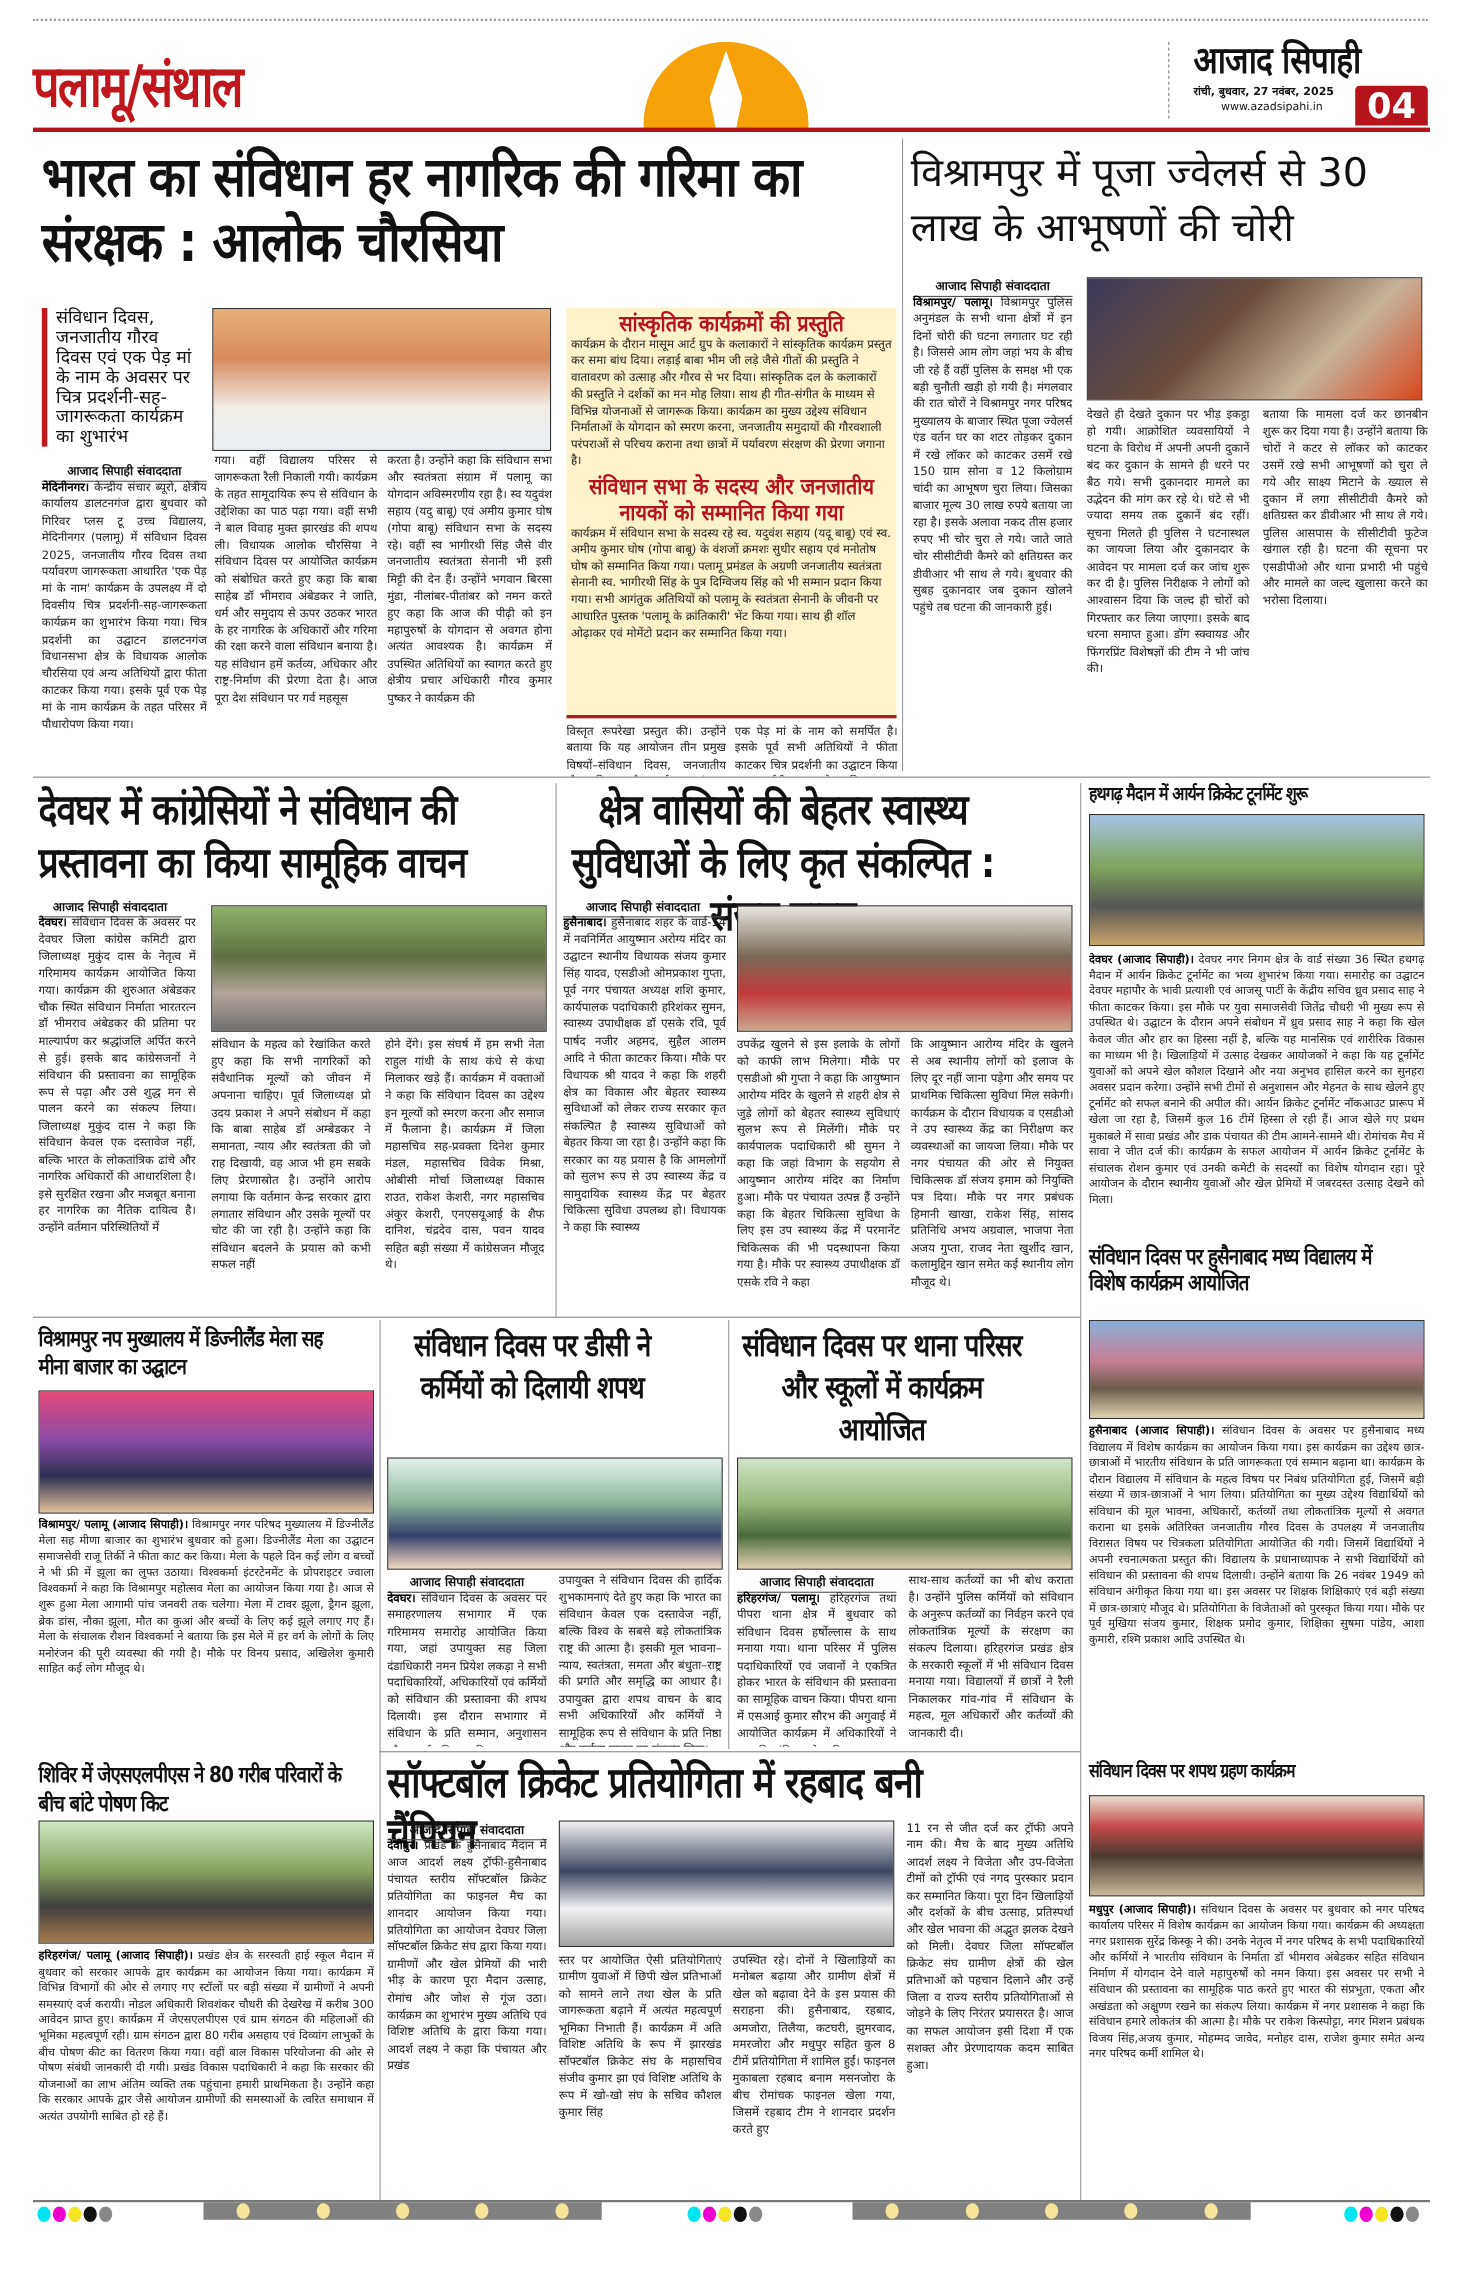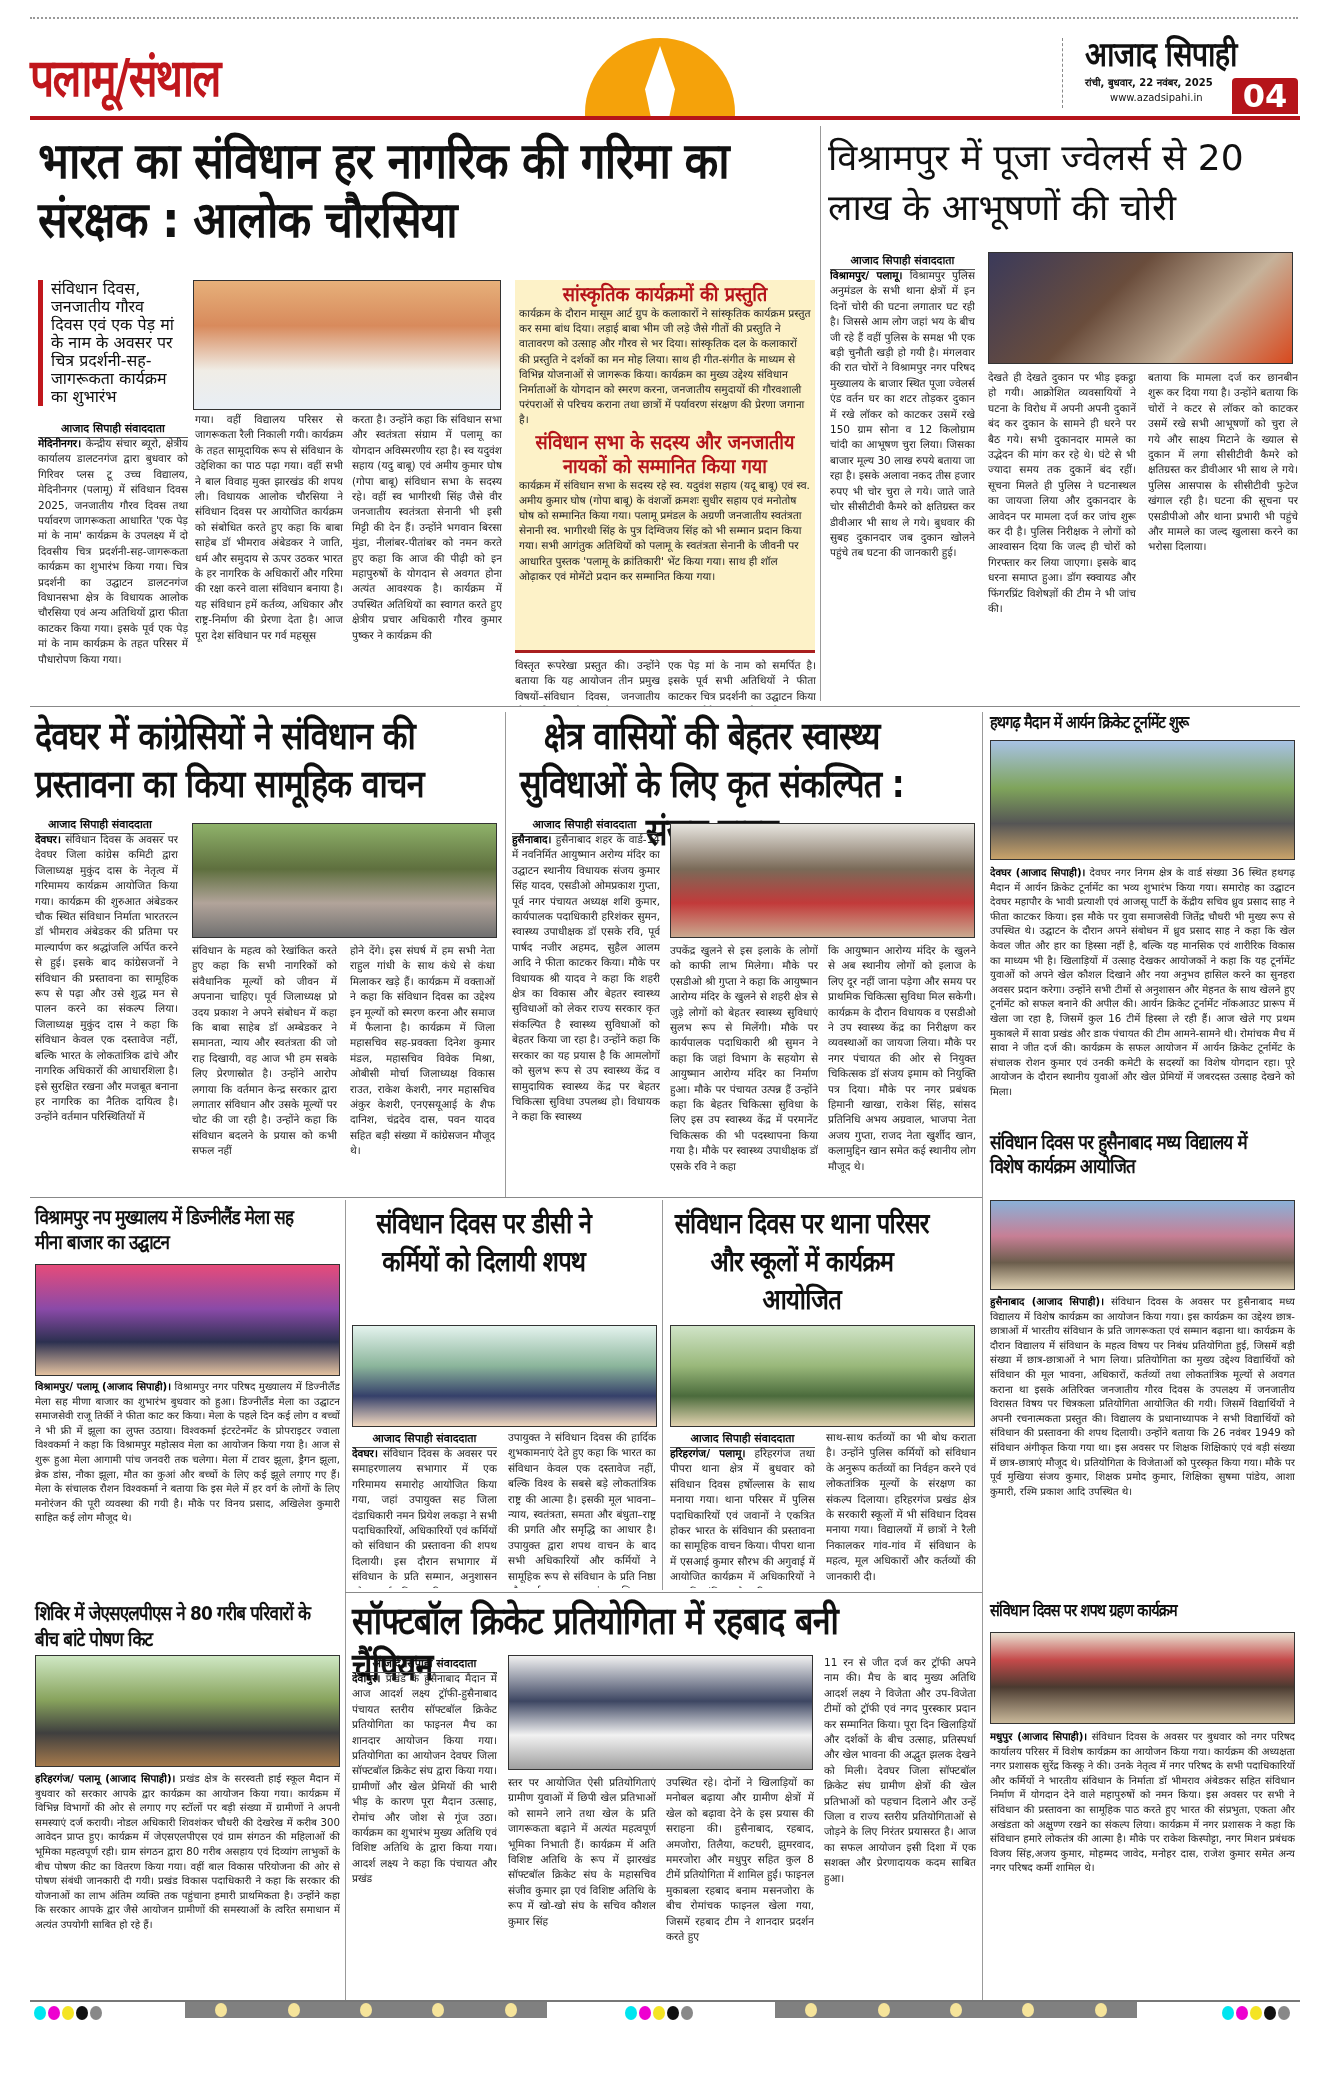--- a/index.html
+++ b/index.html
@@ -53,21 +53,21 @@
 <body>
 
 <div class="dotline"></div>
 <div class="section-title">पलामू/संथाल</div>
 <div class="pen">
     <div class="half"></div>
     <div class="nib"></div>
   </div>
 <div class="vsep"></div>
 <div class="masthead">आजाद सिपाही</div>
-<div class="dateline">रांची, बुधवार, 22 नवंबर, 2025</div>
+<div class="dateline">रांची, बुधवार, 27 नवंबर, 2025</div>
 <div class="url">www.azadsipahi.in</div>
 <div class="pageno">04</div>
 <div class="redrule"></div>
 
 <div class="hl hl-xl" style="left:38px;top:132px;width:880px">भारत का संविधान हर नागरिक की गरिमा का संरक्षक : आलोक चौरसिया</div>
 <div class="caption-box">संविधान दिवस, जनजातीय गौरव दिवस एवं एक पेड़ मां के नाम के अवसर पर चित्र प्रदर्शनी-सह-जागरूकता कार्यक्रम का शुभारंभ</div>
 <div class="photo ph1" style="left:193px;top:280px;width:308px;height:130px"></div>
 <div class="byline" style="left:38px;top:420px;width:150px">आजाद सिपाही संवाददाता</div>
 <div class="body" style="left:38px;top:436px;width:150px;height:270px"><b>मेदिनीनगर।</b> <span>केन्द्रीय संचार ब्यूरो, क्षेत्रीय कार्यालय डालटनगंज द्वारा बुधवार को गिरिवर प्लस टू उच्च विद्यालय, मेदिनीनगर (पलामू) में संविधान दिवस 2025, जनजातीय गौरव दिवस तथा पर्यावरण जागरूकता आधारित 'एक पेड़ मां के नाम' कार्यक्रम के उपलक्ष्य में दो दिवसीय चित्र प्रदर्शनी-सह-जागरूकता कार्यक्रम का शुभारंभ किया गया। चित्र प्रदर्शनी का उद्घाटन डालटनगंज विधानसभा क्षेत्र के विधायक आलोक चौरसिया एवं अन्य अतिथियों द्वारा फीता काटकर किया गया। इसके पूर्व एक पेड़ मां के नाम कार्यक्रम के तहत परिसर में पौधारोपण किया गया।</span></div>
 <div class="body" style="left:195px;top:412px;width:148px;height:294px">गया। वहीं विद्यालय परिसर से जागरूकता रैली निकाली गयी। कार्यक्रम के तहत सामूदायिक रूप से संविधान के उद्देशिका का पाठ पढ़ा गया। वहीं सभी ने बाल विवाह मुक्त झारखंड की शपथ ली। विधायक आलोक चौरसिया ने संविधान दिवस पर आयोजित कार्यक्रम को संबोधित करते हुए कहा कि बाबा साहेब डॉ भीमराव अंबेडकर ने जाति, धर्म और समुदाय से ऊपर उठकर भारत के हर नागरिक के अधिकारों और गरिमा की रक्षा करने वाला संविधान बनाया है। यह संविधान हमें कर्तव्य, अधिकार और राष्ट्र-निर्माण की प्रेरणा देता है। आज पूरा देश संविधान पर गर्व महसूस</div>
@@ -77,21 +77,21 @@
 
 <div class="yellow-box">
   <div class="yb-h">सांस्कृतिक कार्यक्रमों की प्रस्तुति</div>
   <div class="yb-t">कार्यक्रम के दौरान मासूम आर्ट ग्रुप के कलाकारों ने सांस्कृतिक कार्यक्रम प्रस्तुत कर समा बांध दिया। लड़ाई बाबा भीम जी लड़े जैसे गीतों की प्रस्तुति ने वातावरण को उत्साह और गौरव से भर दिया। सांस्कृतिक दल के कलाकारों की प्रस्तुति ने दर्शकों का मन मोह लिया। साथ ही गीत-संगीत के माध्यम से विभिन्न योजनाओं से जागरूक किया। कार्यक्रम का मुख्य उद्देश्य संविधान निर्माताओं के योगदान को स्मरण करना, जनजातीय समुदायों की गौरवशाली परंपराओं से परिचय कराना तथा छात्रों में पर्यावरण संरक्षण की प्रेरणा जगाना है।</div>
   <div class="yb-h" style="margin-top:2px">संविधान सभा के सदस्य और जनजातीय नायकों को सम्मानित किया गया</div>
   <div class="yb-t">कार्यक्रम में संविधान सभा के सदस्य रहे स्व. यदुवंश सहाय (यदू बाबू) एवं स्व. अमीय कुमार घोष (गोपा बाबू) के वंशजों क्रमशः सुधीर सहाय एवं मनोतोष घोष को सम्मानित किया गया। पलामू प्रमंडल के अग्रणी जनजातीय स्वतंत्रता सेनानी स्व. भागीरथी सिंह के पुत्र दिग्विजय सिंह को भी सम्मान प्रदान किया गया। सभी आगंतुक अतिथियों को पलामू के स्वतंत्रता सेनानी के जीवनी पर आधारित पुस्तक 'पलामू के क्रांतिकारी' भेंट किया गया। साथ ही शॉल ओढ़ाकर एवं मोमेंटो प्रदान कर सम्मानित किया गया।</div>
 </div>
 
 <div class="col-rule" style="left:820px;top:126px;height:575px"></div>
 
-<div class="hl" style="left:828px;top:133px;width:490px;font-size:36px;line-height:50px;font-weight:normal;color:#111;letter-spacing:0">विश्रामपुर में पूजा ज्वेलर्स से 20 लाख के आभूषणों की चोरी</div>
+<div class="hl" style="left:828px;top:133px;width:490px;font-size:36px;line-height:50px;font-weight:normal;color:#111;letter-spacing:0">विश्रामपुर में पूजा ज्वेलर्स से 30 लाख के आभूषणों की चोरी</div>
 <div class="byline" style="left:830px;top:252px;width:145px">आजाद सिपाही संवाददाता</div>
 <div class="photo ph2" style="left:988px;top:252px;width:305px;height:112px"></div>
 <div class="body" style="left:830px;top:268px;width:145px;height:432px"><b>विश्रामपुर/ पलामू।</b> <span>विश्रामपुर पुलिस अनुमंडल के सभी थाना क्षेत्रों में इन दिनों चोरी की घटना लगातार घट रही है। जिससे आम लोग जहां भय के बीच जी रहे हैं वहीं पुलिस के समक्ष भी एक बड़ी चुनौती खड़ी हो गयी है। मंगलवार की रात चोरों ने विश्रामपुर नगर परिषद मुख्यालय के बाजार स्थित पूजा ज्वेलर्स एंड वर्तन घर का शटर तोड़कर दुकान में रखे लॉकर को काटकर उसमें रखे 150 ग्राम सोना व 12 किलोग्राम चांदी का आभूषण चुरा लिया। जिसका बाजार मूल्य 30 लाख रुपये बताया जा रहा है। इसके अलावा नकद तीस हजार रुपए भी चोर चुरा ले गये। जाते जाते चोर सीसीटीवी कैमरे को क्षतिग्रस्त कर डीवीआर भी साथ ले गये। बुधवार की सुबह दुकानदार जब दुकान खोलने पहुंचे तब घटना की जानकारी हुई।</span></div>
 <div class="body" style="left:988px;top:370px;width:148px;height:330px">देखते ही देखते दुकान पर भीड़ इकट्ठा हो गयी। आक्रोशित व्यवसायियों ने घटना के विरोध में अपनी अपनी दुकानें बंद कर दुकान के सामने ही धरने पर बैठ गये। सभी दुकानदार मामले का उद्भेदन की मांग कर रहे थे। घंटे से भी ज्यादा समय तक दुकानें बंद रहीं। सूचना मिलते ही पुलिस ने घटनास्थल का जायजा लिया और दुकानदार के आवेदन पर मामला दर्ज कर जांच शुरू कर दी है। पुलिस निरीक्षक ने लोगों को आश्वासन दिया कि जल्द ही चोरों को गिरफ्तार कर लिया जाएगा। इसके बाद धरना समाप्त हुआ। डॉग स्क्वायड और फिंगरप्रिंट विशेषज्ञों की टीम ने भी जांच की।</div>
 <div class="body" style="left:1148px;top:370px;width:150px;height:330px">बताया कि मामला दर्ज कर छानबीन शुरू कर दिया गया है। उन्होंने बताया कि चोरों ने कटर से लॉकर को काटकर उसमें रखे सभी आभूषणों को चुरा ले गये और साक्ष्य मिटाने के ख्याल से दुकान में लगा सीसीटीवी कैमरे को क्षतिग्रस्त कर डीवीआर भी साथ ले गये। पुलिस आसपास के सीसीटीवी फुटेज खंगाल रही है। घटना की सूचना पर एसडीपीओ और थाना प्रभारी भी पहुंचे और मामले का जल्द खुलासा करने का भरोसा दिलाया।</div>
 
 <div class="h-rule" style="left:30px;top:706px;width:1270px"></div>
 
 <div class="hl hl-l" style="left:35px;top:712px;width:545px;line-height:48px">देवघर में कांग्रेसियों ने संविधान की प्रस्तावना का किया सामूहिक वाचन</div>
 <div class="byline" style="left:35px;top:816px;width:130px">आजाद सिपाही संवाददाता</div>

